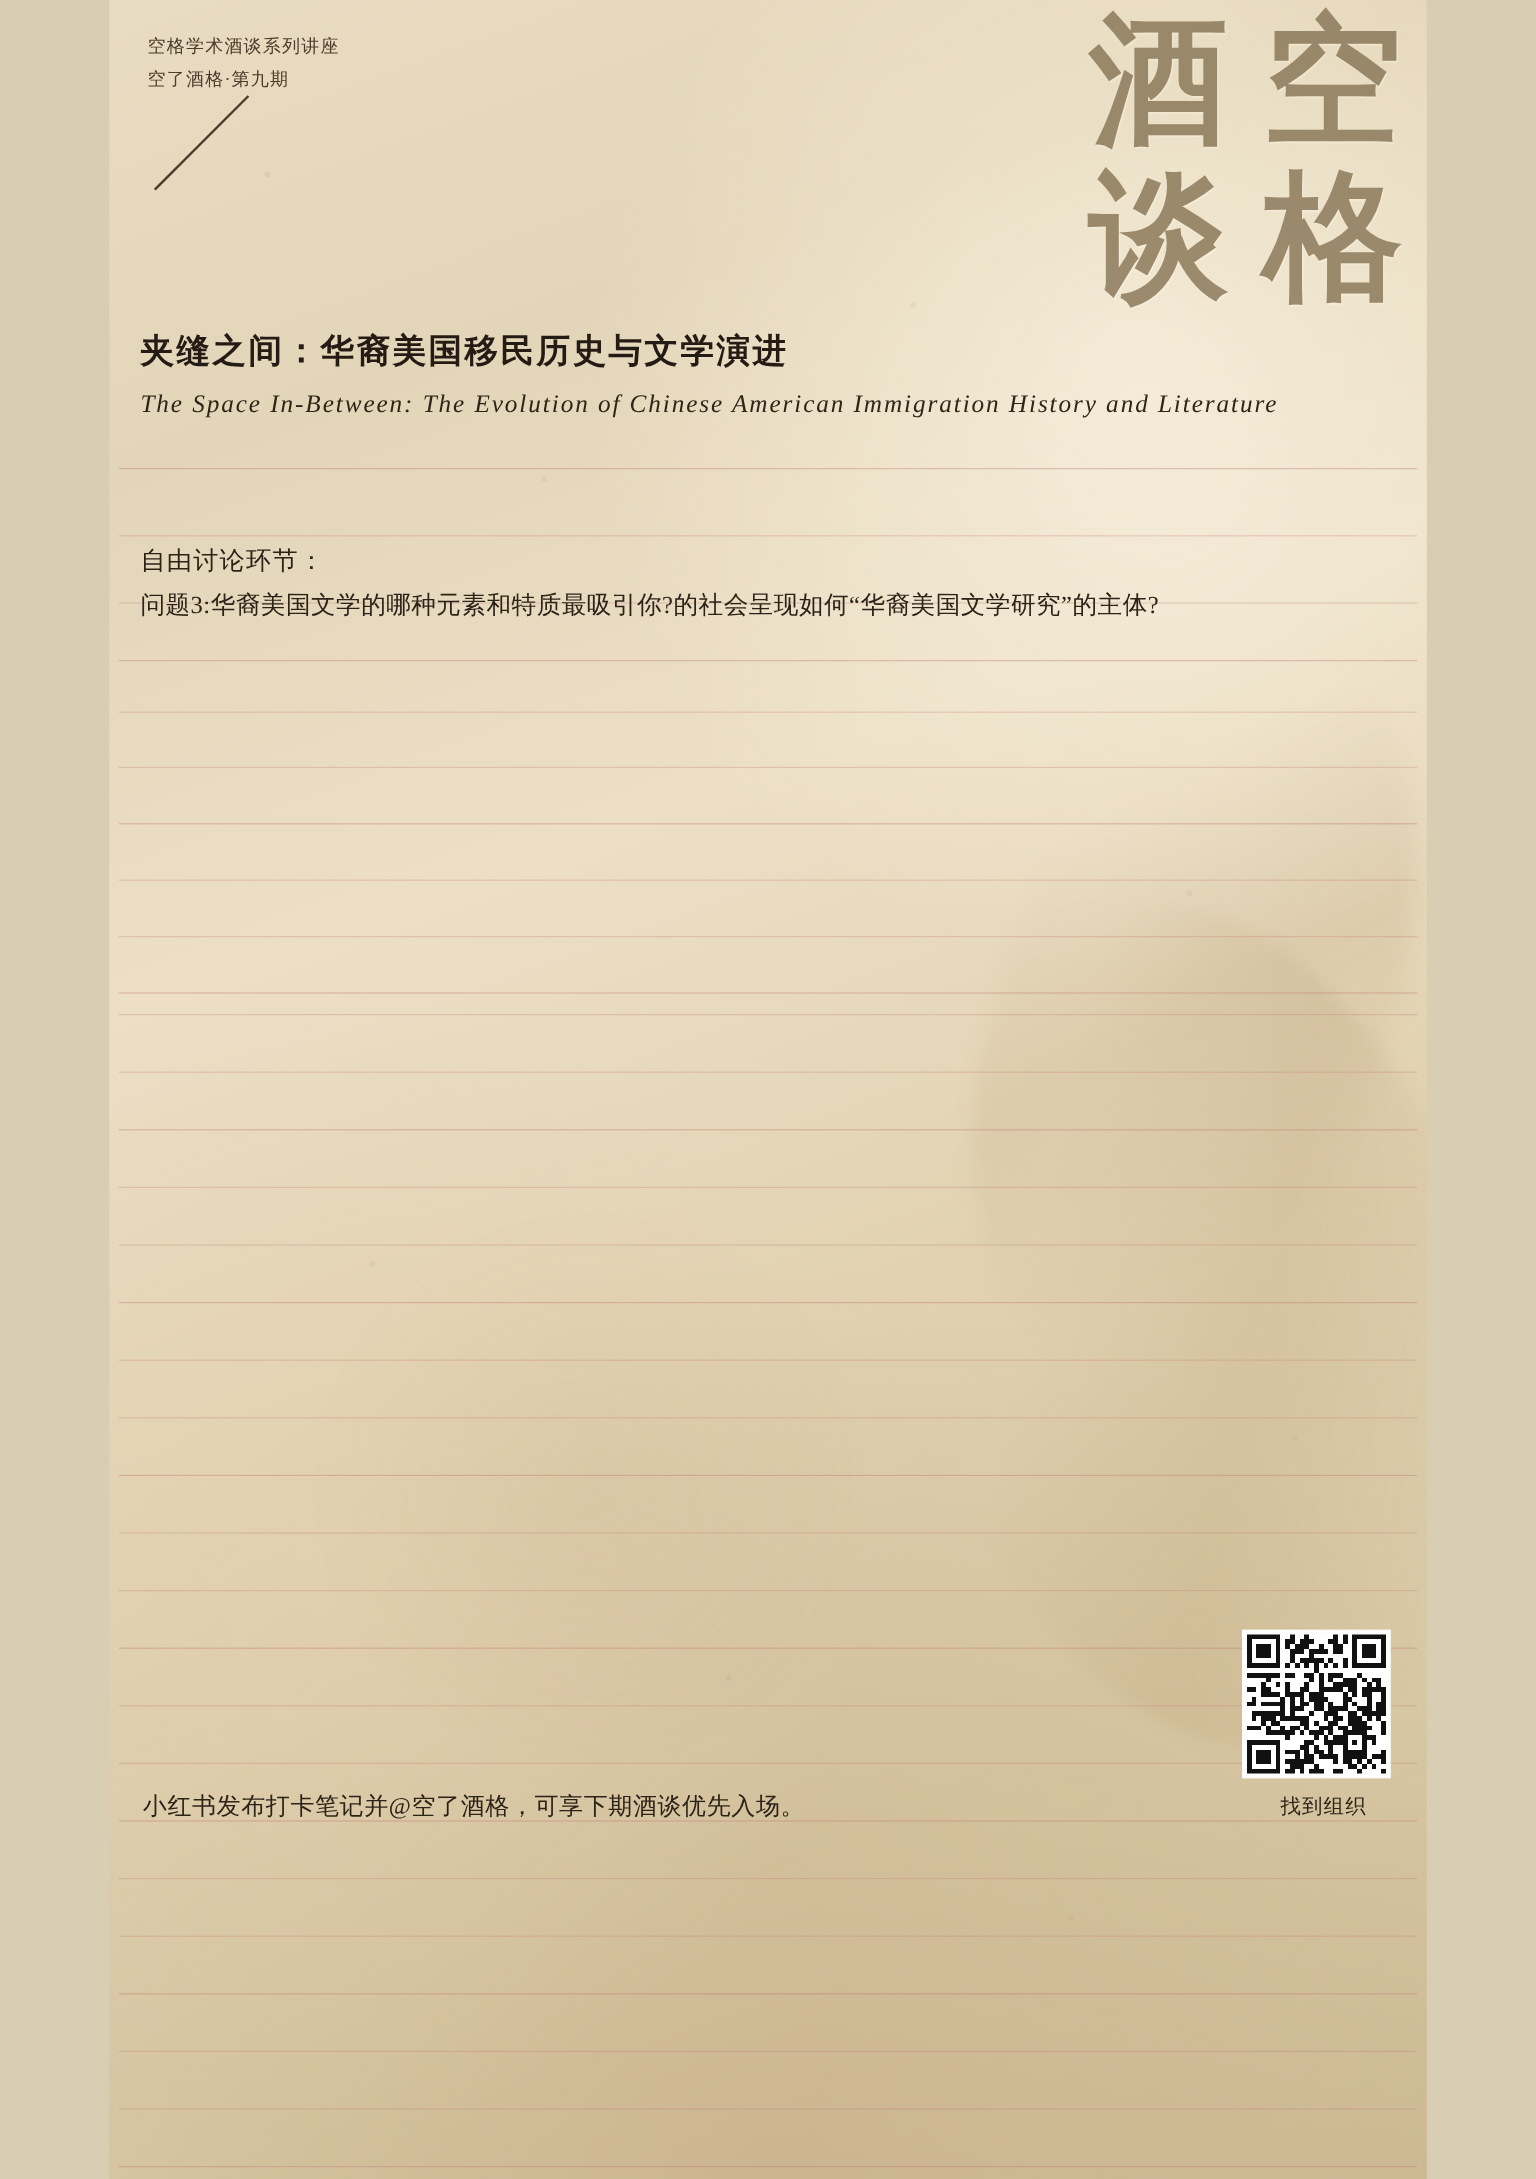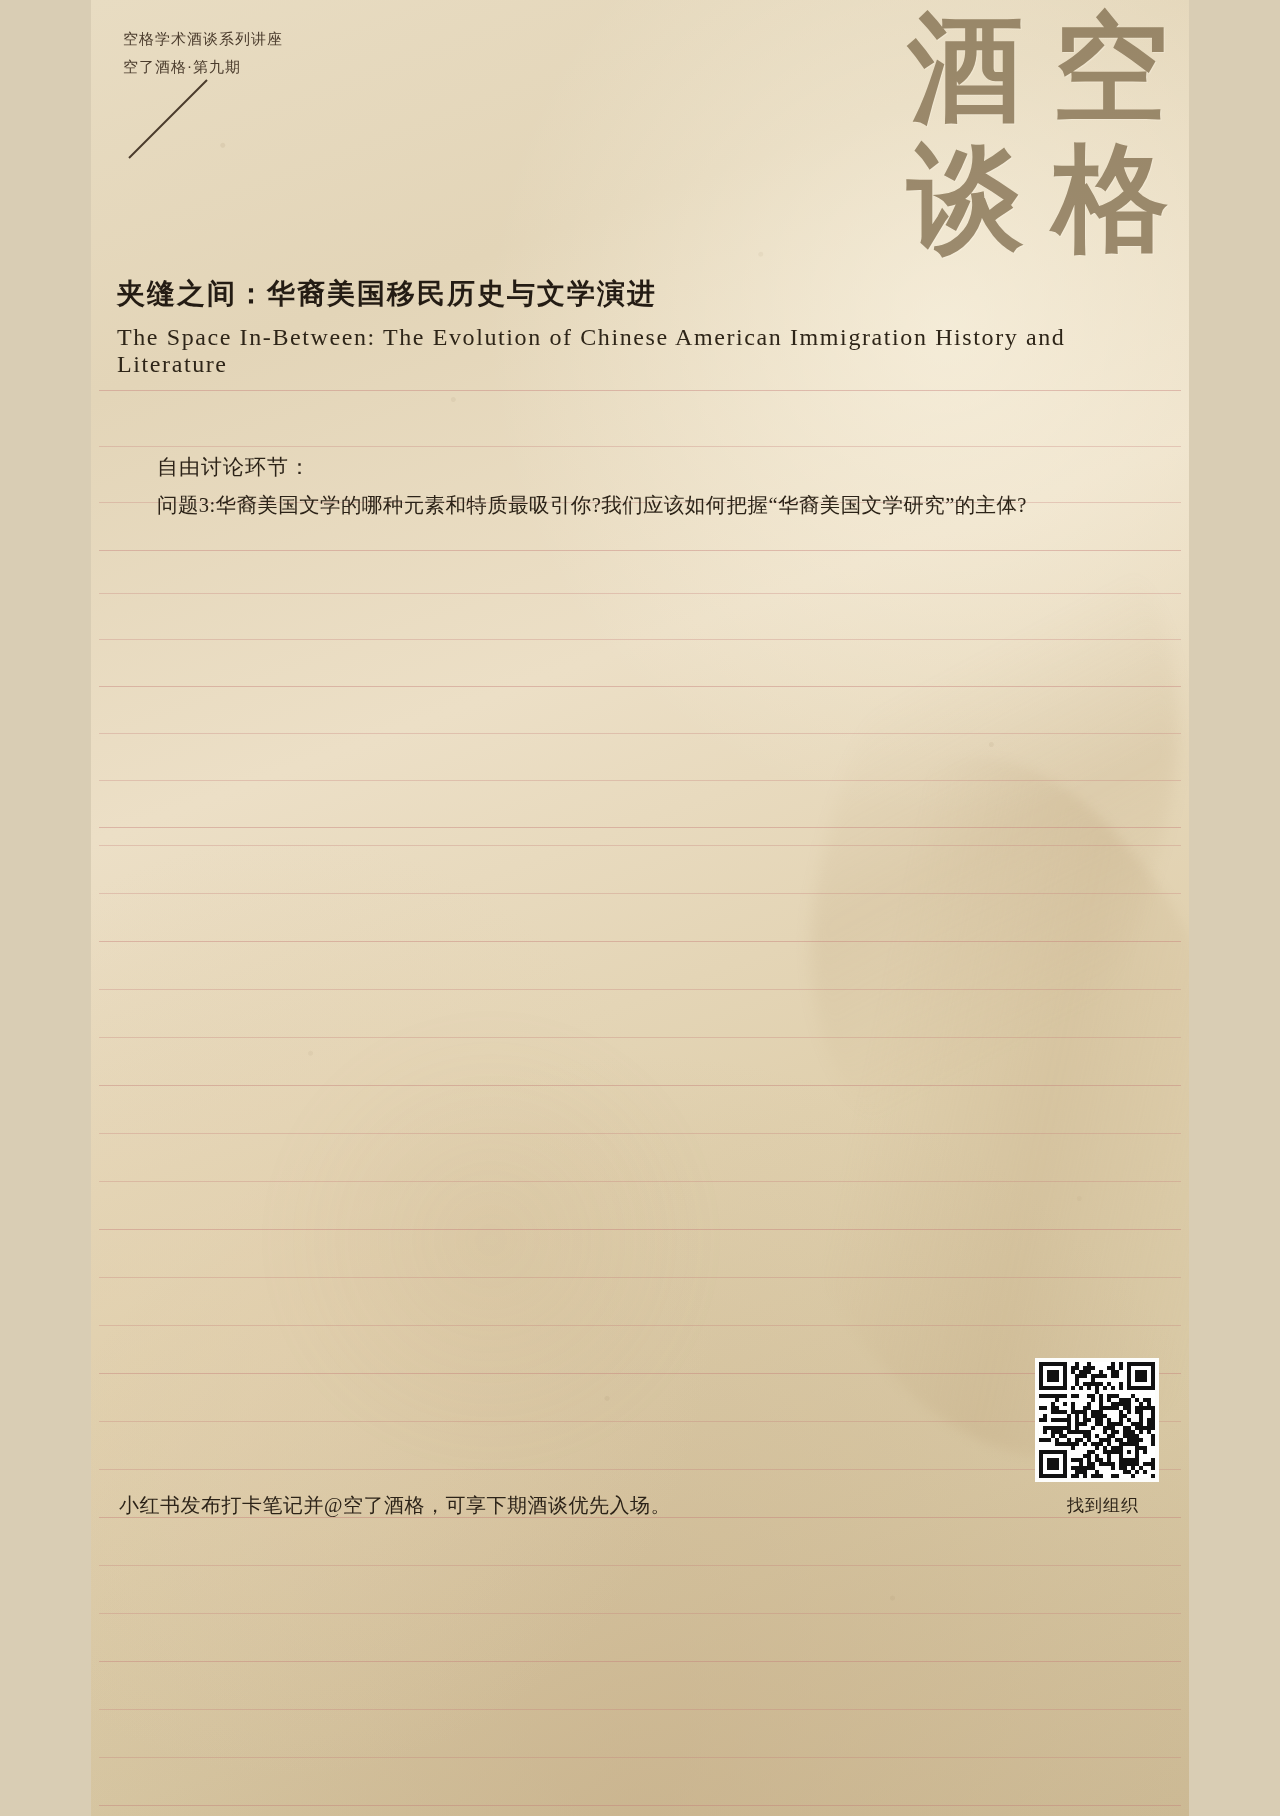--- a/index.html
+++ b/index.html
@@ -142,33 +142,33 @@
   }
   .title-cn {
     font-size: 28px;
     font-weight: 700;
     letter-spacing: 2px;
     color: #241c14;
     margin: 0 0 14px 0;
     line-height: 1.15;
   }
   .title-en {
-    font-size: 24px;
+    font-size: 21px;
     letter-spacing: 1.6px;
     color: #2e2518;
     margin: 0;
     font-family: "Liberation Serif", "DejaVu Serif", serif;
+    font-style: italic;
   }
 
   .body-block {
     position: absolute;
     left: 26px;
     right: 52px;
     top: 452px;
-    margin-left: 40px;
   }
   .section-label {
     font-size: 21px;
     letter-spacing: 1px;
     color: #2c2318;
     margin: 0 0 6px 0;
     line-height: 1.5;
   }
   .question {
     font-size: 20.5px;
@@ -270,21 +270,21 @@
     <span>格</span>
   </div>
 
   <div class="title-block">
     <h1 class="title-cn">夹缝之间：华裔美国移民历史与文学演进</h1>
     <p class="title-en">The Space In-Between: The Evolution of Chinese American Immigration History and Literature</p>
   </div>
 
   <div class="body-block">
     <p class="section-label">自由讨论环节：</p>
-    <p class="question">问题3:华裔美国文学的哪种元素和特质最吸引你?我们应该如何把握“华裔美国文学研究”的主体?</p>
+    <p class="question">问题3:华裔美国文学的哪种元素和特质最吸引你?的社会呈现如何“华裔美国文学研究”的主体?</p>
   </div>
 
   <div class="footnote">小红书发布打卡笔记并@空了酒格，可享下期酒谈优先入场。</div>
 
   <div class="qr-wrap">
     <div class="qr">
       <svg id="qr-svg" viewBox="0 0 29 29" width="116" height="116" shape-rendering="crispEdges">
           <rect x="0" y="0" width="29" height="29" fill="#ffffff"></rect>
           <rect x="0" y="0" width="1" height="1" fill="#111111"></rect>
           <rect x="1" y="0" width="1" height="1" fill="#111111"></rect>

